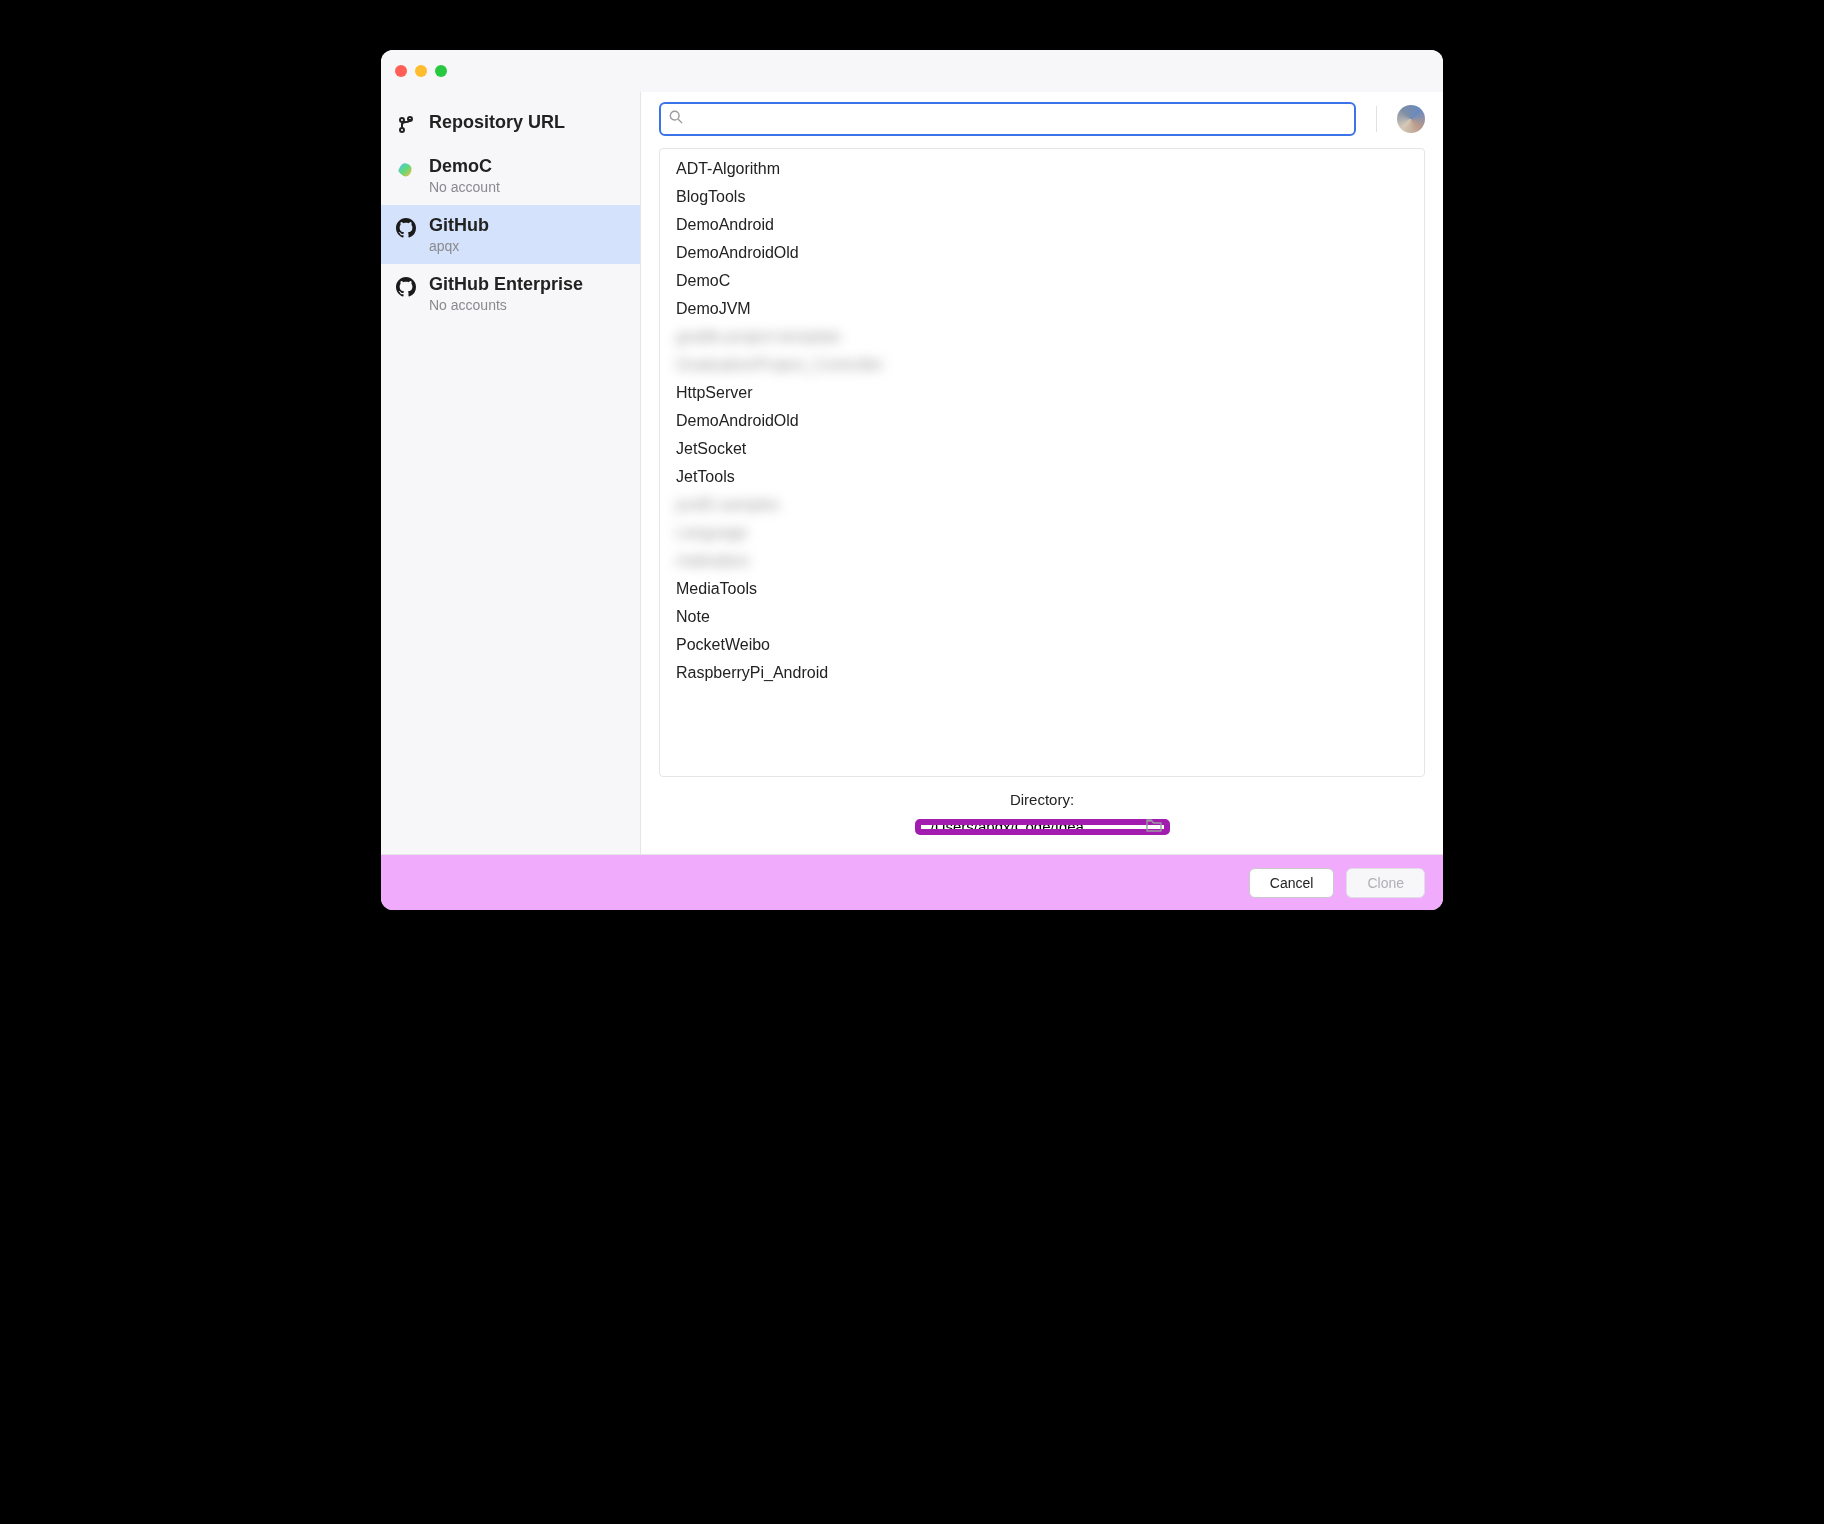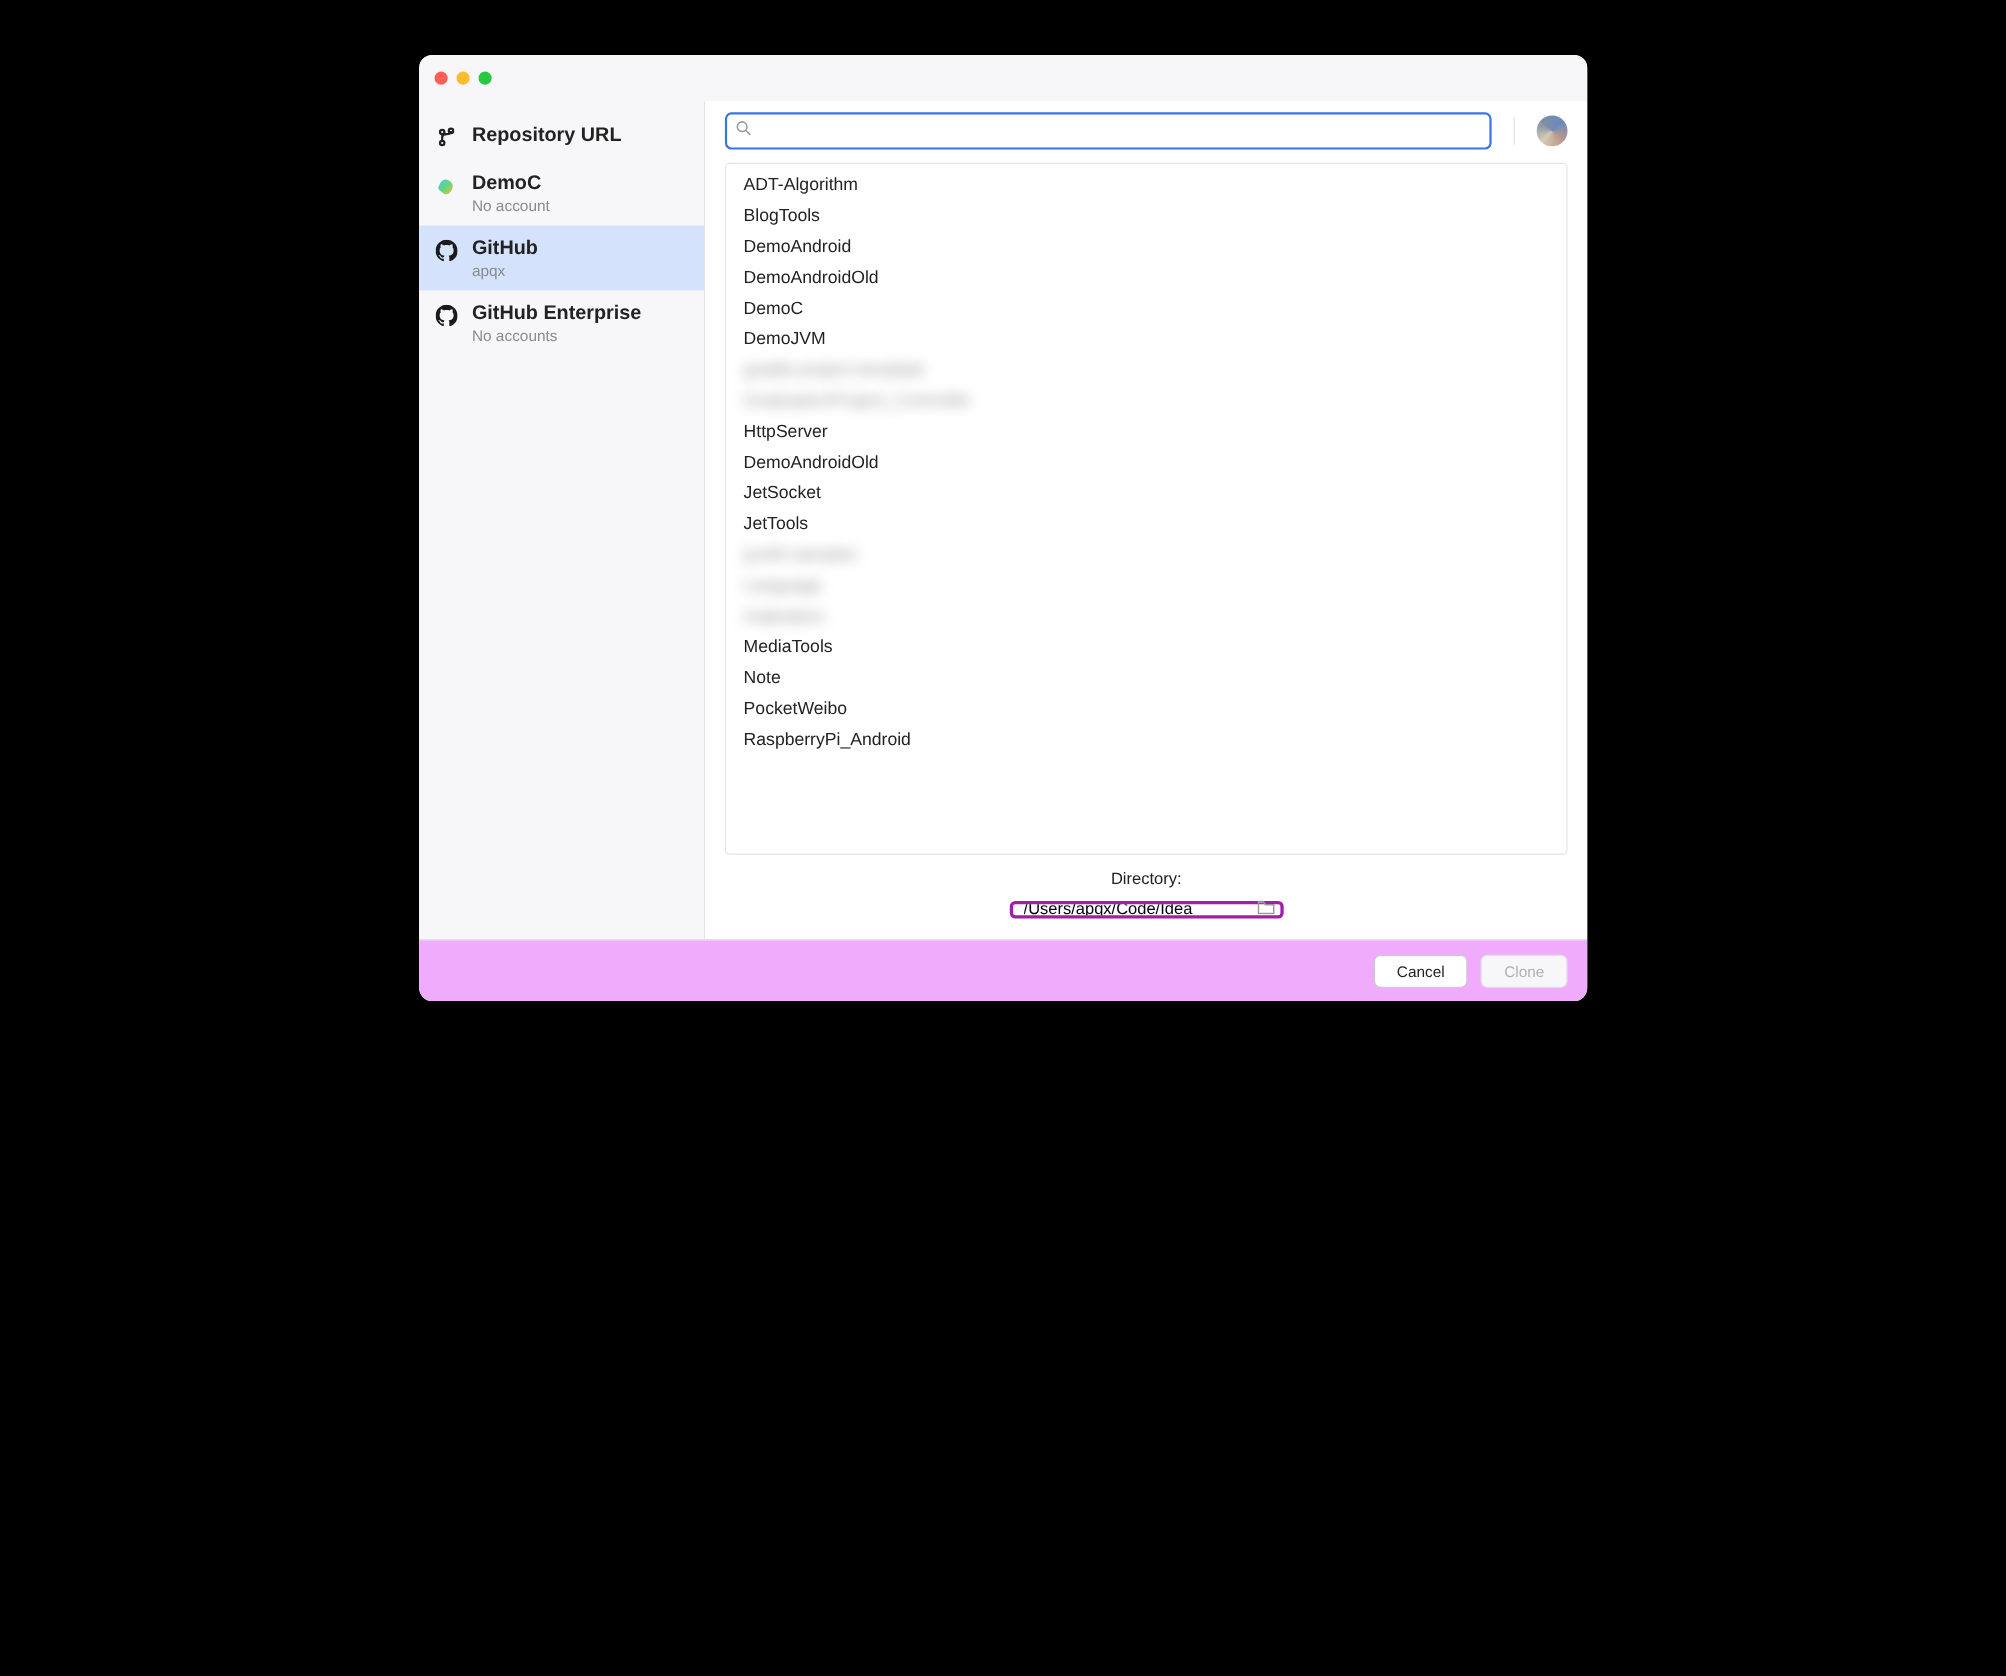--- a/index.html
+++ b/index.html
@@ -181,21 +181,21 @@
       font-size: 15px;
       color: #222;
     }
     .dir-input-wrap {
       flex: 1;
       position: relative;
     }
     .dir-input {
       width: 100%;
       height: 16px;
-      border: 3px solid #a21caf;
+      border: 6px solid #a21caf;
       border-radius: 5px;
       padding: 0 34px 0 10px;
       font-size: 15px;
       background: #fff;
     }
     .folder-icon {
       position: absolute;
       right: 8px;
       top: 50%;
       transform: translateY(-50%);

